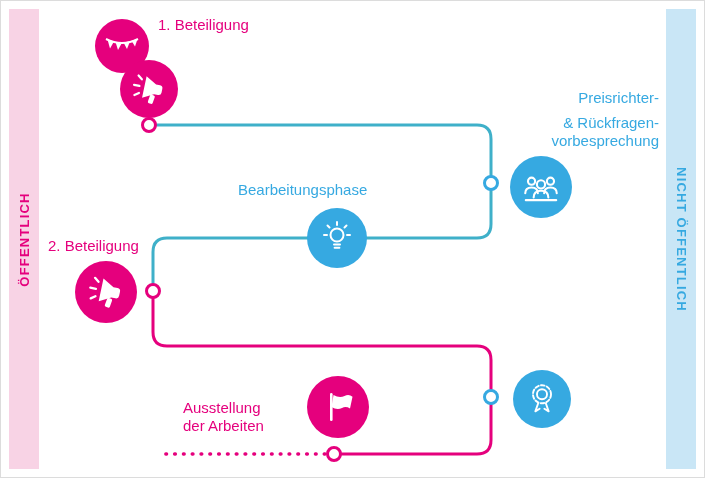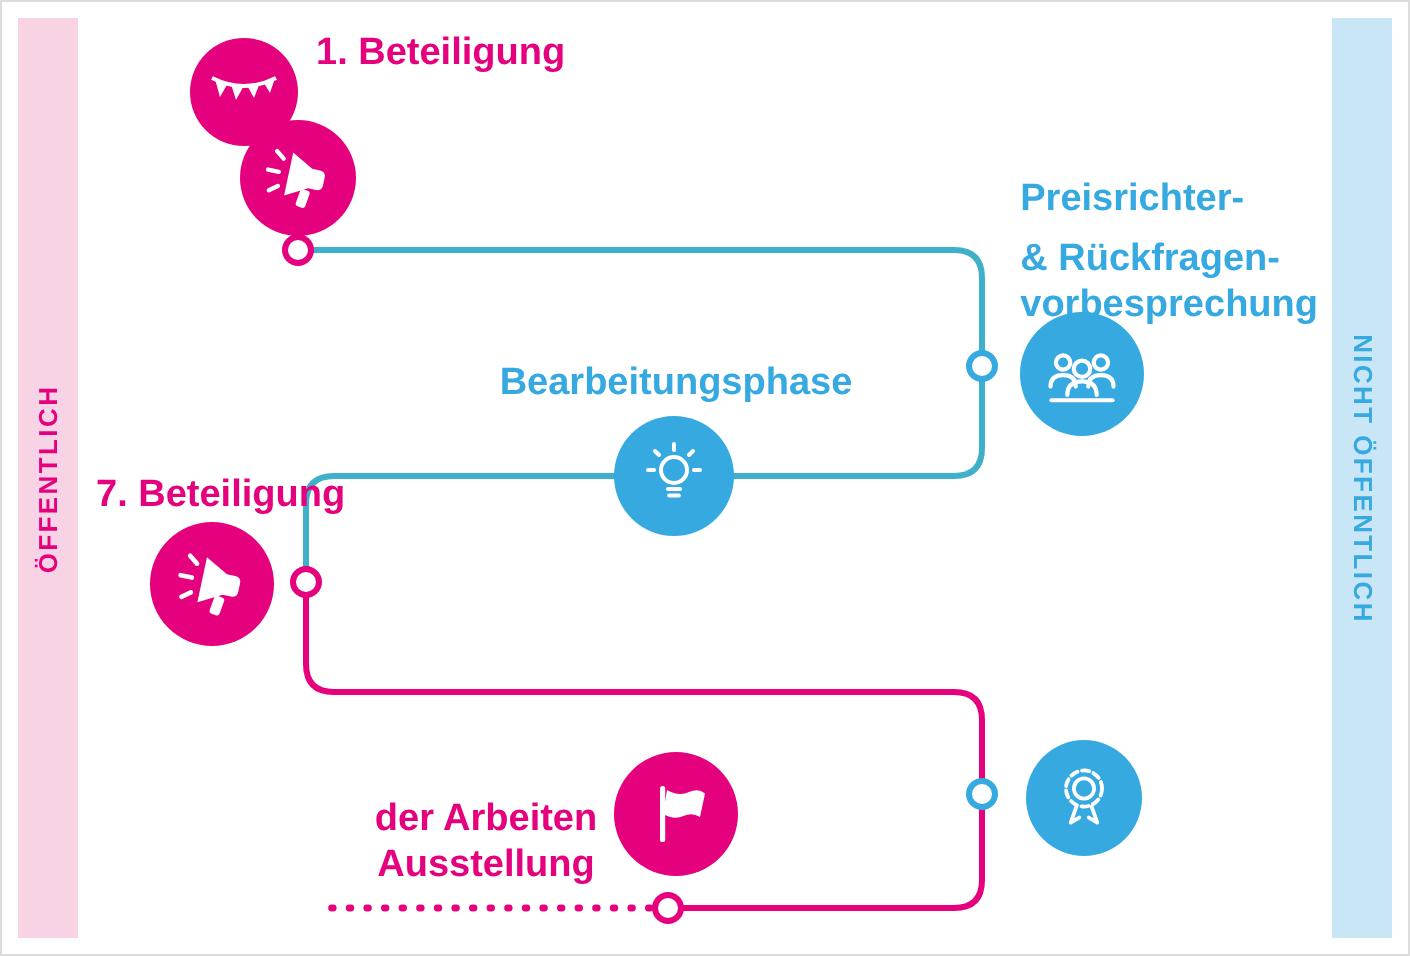--- a/index.html
+++ b/index.html
@@ -46,29 +46,29 @@
     display: flex;
     align-items: center;
     justify-content: center;
   }
   .node.pink { background: #e5007d; }
   .node.blue { background: #36a9e1; }
 
   
   .label {
     position: absolute;
-    font-weight: bold;
-    font-size: 19px;
+    font-weight: normal;
+    font-size: 15px;
     line-height: 1.2;
     white-space: nowrap;
   }
   .label.pink { color: #e5007d; }
   .label.blue { color: #36a9e1; }
-  .align-right  { }
-  .align-center { text-align: center; }
+  .align-right  { text-align: right; }
+  .align-center { text-align: left; }
 </style>
 </head>
 <body>
 
 <div class="canvas">
 
   <svg class="connectors" width="705" height="478" viewBox="0 0 705 478">
     <path d="M148 124 H476 Q490 124 490 138 V223 Q490 237 476 237 H166 Q152 237 152 251 V290" fill="none" stroke="#3fb0c9" stroke-width="3"></path>
     <path d="M152 290 V331 Q152 345 166 345 H476 Q490 345 490 359 V439 Q490 453 476 453 H333" fill="none" stroke="#e5007d" stroke-width="3"></path>
     <path d="M324 453 H158" fill="none" stroke="#e5007d" stroke-width="3.4" stroke-linecap="round" stroke-dasharray="0.8 8"></path>
@@ -181,22 +181,22 @@
     <div>Preisrichter-</div>
     <div style="margin-top:7px">&amp; Rückfragen-</div>
     <div>vorbesprechung</div>
   </div>
 
   <div class="label blue align-center" style="left:237px;top:180px;width:200px">
     <div>Bearbeitungsphase</div>
   </div>
 
   <div class="label pink" style="left:47px;top:236px">
-    <div>7. Beteiligung</div>
+    <div>2. Beteiligung</div>
   </div>
 
 
   <div class="label pink align-center" style="left:182px;top:398px;width:120px">
+    <div>Ausstellung</div>
     <div>der Arbeiten</div>
-    <div>Ausstellung</div>
   </div>
 
 </div>
 
 </body></html>

